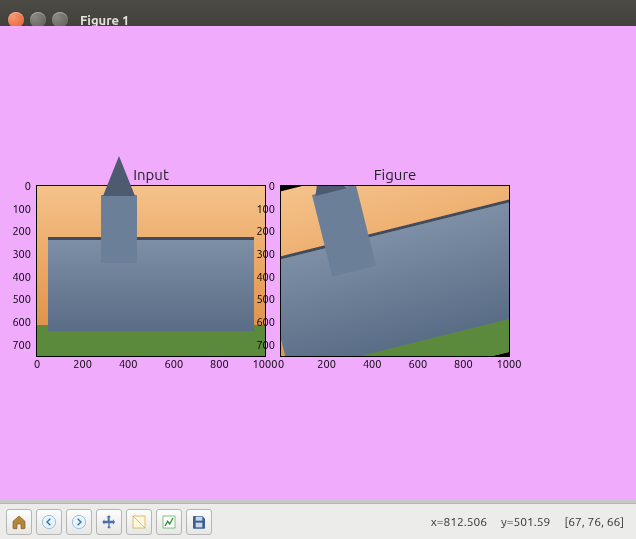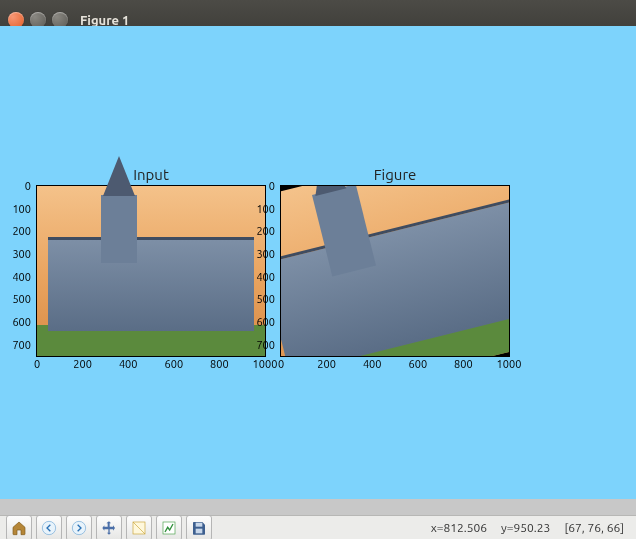--- a/index.html
+++ b/index.html
@@ -17,21 +17,21 @@
     .win-btn {
       width: 16px; height: 16px; border-radius: 50%; display: inline-block;
       box-shadow: inset 0 1px 1px rgba(255,255,255,.4), 0 0 1px rgba(0,0,0,.5);
     }
     .win-btn.close { background: radial-gradient(circle at 30% 30%,#f79674,#e25e28); }
     .win-btn.min, .win-btn.max { background: radial-gradient(circle at 30% 30%,#8a8882,#5b5a55); }
     .title-text { color: #e6e2da; font-size: 13px; font-weight: bold; margin-left: 6px; }
     
     .canvas {
       position: absolute; top: 26px; left: 0; right: 0; bottom: 40px;
-      background: #7dd3fc;
+      background: #f0abfc;
     }
     .plots {
       position: absolute; top: 140px; left: 36px; display: flex; gap: 14px;
     }
     .subplot { position: relative; }
     .plot-title { text-align: center; font-size: 15px; color: #222; margin-bottom: 2px; }
     .axes {
       position: relative; width: 230px; height: 172px;
       border: 1px solid #000; background: #000;
     }
@@ -56,21 +56,21 @@
     .ylab-0{top:0}.ylab-1{top:13.3%}.ylab-2{top:26.6%}.ylab-3{top:40%}
     .ylab-4{top:53.3%}.ylab-5{top:66.6%}.ylab-6{top:80%}.ylab-7{top:93.3%}
     
     .xticks { position:absolute; left:0; right:0; bottom:-18px; height:16px;
               font-size:11px; color:#000; }
     .xticks span{ position:absolute; transform:translateX(-50%);}    
     .xlab-0{left:0}.xlab-1{left:20%}.xlab-2{left:40%}.xlab-3{left:60%}
     .xlab-4{left:80%}.xlab-5{left:100%}
     
     .toolbar {
-      position:absolute; left:0; right:0; bottom:0; height:24px;
+      position:absolute; left:0; right:0; bottom:0; height:36px;
       background:#ececea; border-top:1px solid #b7b7b5;
       display:flex; align-items:center; padding:0 6px; gap:4px;
     }
     .tool-btn{
       width:26px; height:26px; border:1px solid #b5b5b5; border-radius:3px;
       background:linear-gradient(#fdfdfd,#e6e6e4);
       display:flex; align-items:center; justify-content:center; cursor:pointer;
     }
     .tool-btn svg{ width:16px; height:16px; }
     .status{
@@ -195,16 +195,16 @@
   <div class="tool-btn" title="Save">
     <svg viewBox="0 0 24 24">
         <path d="M4 3h13l4 4v14a1 1 0 0 1-1 1H4a1 1 0 0 1-1-1V4a1 1 0 0 1 1-1z" fill="#3d5f8f"></path>
         <rect x="7" y="4" width="10" height="6" fill="#c8d7ea"></rect>
         <rect x="7" y="13" width="10" height="7" fill="#c8d7ea"></rect>
       </svg>
   </div>
 
   <div class="status">
     <span>x=812.506</span>
-    <span>y=950.23</span>
+    <span>y=501.59</span>
     <span>[67, 76, 66]</span>
   </div>
 </div>
 
 </body></html>

